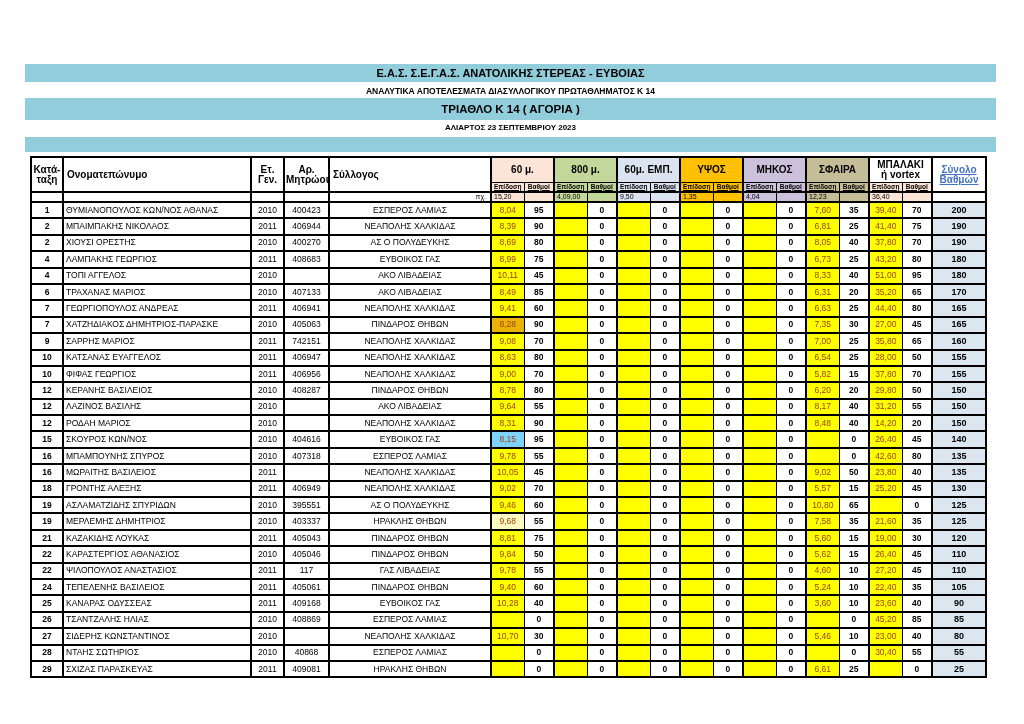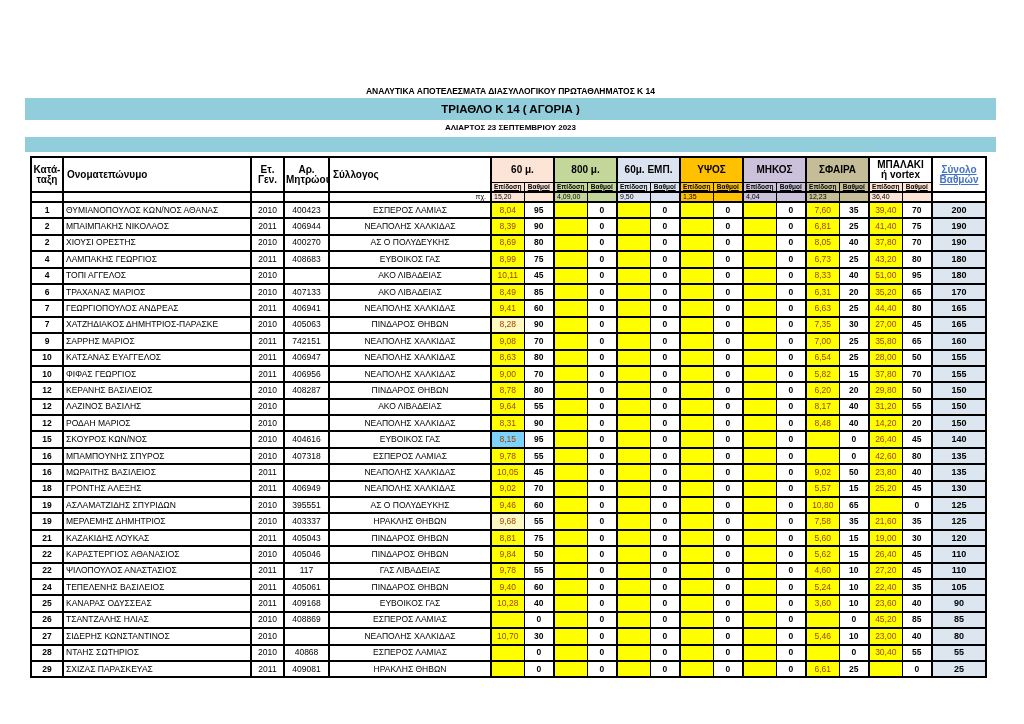--- a/index.html
+++ b/index.html
@@ -36,20 +36,23 @@
   td.nm { text-align:left; padding-left:2px; }
   td.mark { text-align:center; }
   td.pts { font-weight:bold; background:#fff; }
   td.tot { font-weight:bold; font-size:9px; }
 </style>
 </head>
 <body>
 
 <div class="page">
 
+  <div class="band band1" style="background: rgb(146, 205, 220);">
+    <span>Ε.Α.Σ.  Σ.Ε.Γ.Α.Σ. ΑΝΑΤΟΛΙΚΗΣ ΣΤΕΡΕΑΣ - ΕΥΒΟΙΑΣ</span>
+  </div>
   <div class="subtitle">ΑΝΑΛΥΤΙΚΑ ΑΠΟΤΕΛΕΣΜΑΤΑ ΔΙΑΣΥΛΛΟΓΙΚΟΥ ΠΡΩΤΑΘΛΗΜΑΤΟΣ  Κ 14</div>
   <div class="band band2" style="background: rgb(146, 205, 220);">
     <span>ΤΡΙΑΘΛΟ  Κ 14 (  ΑΓΟΡΙΑ )</span>
   </div>
   <div class="dateline">ΑΛΙΑΡΤΟΣ 23 ΣΕΠΤΕΜΒΡΙΟΥ 2023</div>
   <div class="band band3" style="background: rgb(146, 205, 220);"></div>
 
   <table class="results">
     <colgroup>
       <col style="width:32px">
@@ -287,21 +290,21 @@
           <td class="mark gl" style="background: rgb(255, 255, 0); color: rgb(160, 64, 0);">44,40</td>
           <td class="pts" style="background: rgb(255, 255, 255);">80</td>
           <td class="tot gl" style="background: rgb(220, 230, 241);">165</td>
         </tr>
         <tr>
           <td class="rk">7</td>
           <td class="nm gl">ΧΑΤΖΗΔΙΑΚΟΣ ΔΗΜΗΤΡΙΟΣ-ΠΑΡΑΣΚΕ</td>
           <td class="gl">2010</td>
           <td class="gl">405063</td>
           <td class="gl">ΠΙΝΔΑΡΟΣ ΘΗΒΩΝ</td>
-          <td class="mark gl" style="background: #fef9c3; color: rgb(160, 64, 0);">8,28</td>
+          <td class="mark gl" style="background: #eab308; color: rgb(160, 64, 0);">8,28</td>
           <td class="pts" style="background: rgb(255, 255, 255);">90</td>
           <td class="mark gl" style="background: rgb(255, 255, 0); color: rgb(160, 64, 0);"></td>
           <td class="pts" style="background: rgb(255, 255, 255);">0</td>
           <td class="mark gl" style="background: rgb(255, 255, 0); color: rgb(160, 64, 0);"></td>
           <td class="pts" style="background: rgb(255, 255, 255);">0</td>
           <td class="mark gl" style="background: rgb(255, 255, 0); color: rgb(160, 64, 0);"></td>
           <td class="pts" style="background: rgb(255, 255, 255);">0</td>
           <td class="mark gl" style="background: rgb(255, 255, 0); color: rgb(160, 64, 0);"></td>
           <td class="pts" style="background: rgb(255, 255, 255);">0</td>
           <td class="mark gl" style="background: rgb(255, 255, 0); color: rgb(160, 64, 0);">7,35</td>

